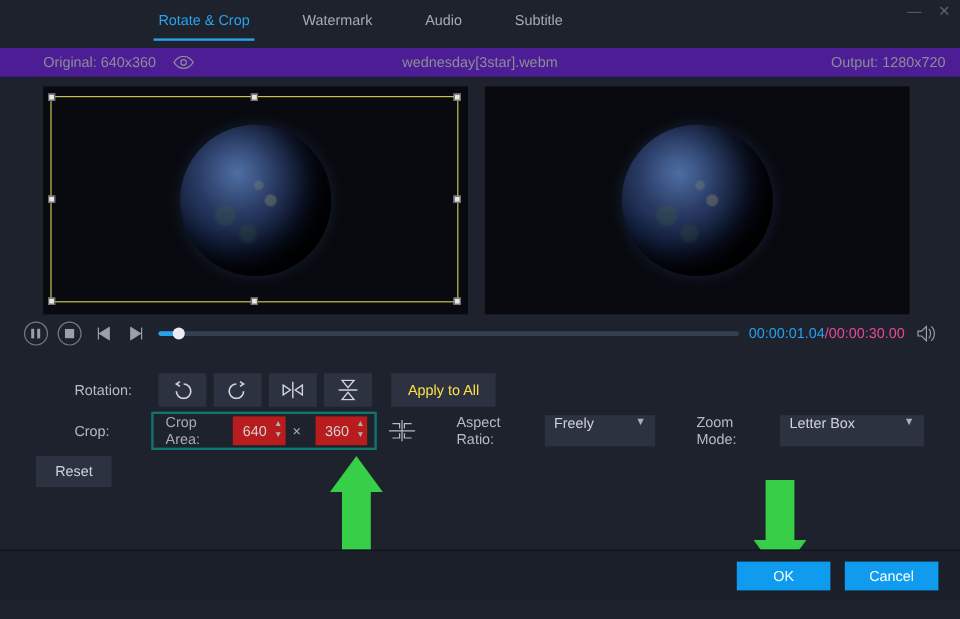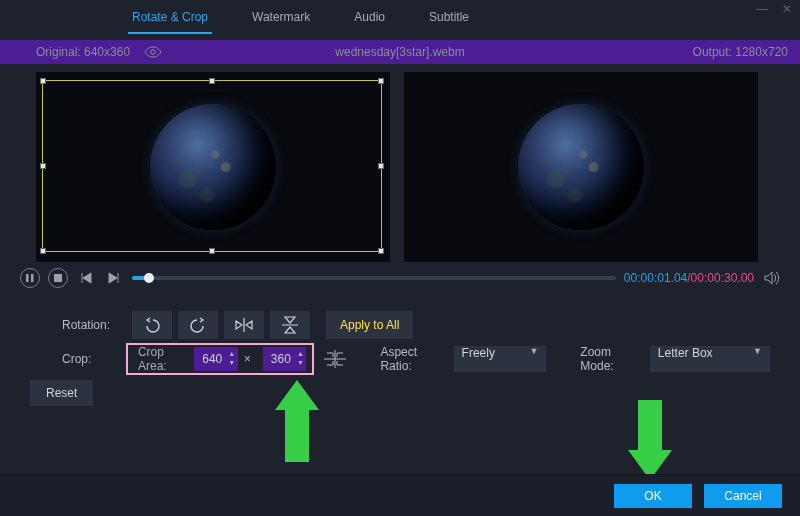--- a/index.html
+++ b/index.html
@@ -109,26 +109,26 @@
   .sqbtn{
     width:40px; height:28px; background:#2c323f;
     display:inline-flex;align-items:center;justify-content:center;
     margin-right:6px; cursor:pointer;
   }
   .apply{
     height:28px; background:#2c323f; color:#fde047;
     padding:0 14px; display:inline-flex;align-items:center; margin-left:10px;
   }
   .greenbox{
-    border:2px solid #f9a8d4;
+    border:2px solid #0f766e;
     padding:0 6px 0 10px; height:32px;
     display:inline-flex; align-items:center;
   }
   .num-input{
-    width:48px; height:24px; background:#4c1d95;
+    width:48px; height:24px; background:#b91c1c;
     display:inline-flex;align-items:center; padding:0 4px 0 8px;
     color:#cfd3da; margin-left:6px; position:relative;
   }
   .spin{position:absolute;right:2px;top:2px;display:flex;flex-direction:column;gap:1px;}
   .spin div{width:8px;height:8px;display:flex;align-items:center;justify-content:center;font-size:7px;color:#aeb3bc;}
   .x{ margin:0 6px; color:#aeb3bc; }
   .centerbtn{ margin-left:10px; color:#b8bdc5; display:inline-flex;align-items:center;}
   .field-label{ margin-left:34px; color:#b7bbc3; }
   .dropdown{
     height:26px; background:#2c323f; color:#cfd3da;
@@ -136,21 +136,21 @@
     margin-left:8px; position:relative;
   }
   .dropdown .caret{ position:absolute; right:8px; font-size:9px; color:#a9aeb7;}
   .dd1{ width:100px; } .dd2{ width:130px; }
   .reset{
     height:26px; background:#2c323f; color:#cfd3da;
     display:inline-flex;align-items:center; padding:0 16px;
     margin-top:4px;
   }
   .footer{
-    position:absolute; left:0; right:0; bottom:0;
+    position:absolute; left:0; right:0; bottom:16px;
     height:42px; background:#1a1f29;
     display:flex; align-items:center; justify-content:flex-end;
     padding-right:18px; gap:12px;
     border-top:1px solid #10141c;
   }
   .okbtn,.cancelbtn{
     width:78px; height:24px; background:#0f9cef; color:#fff;
     display:inline-flex;align-items:center;justify-content:center;
     cursor:pointer; font-size:12px;
   }

